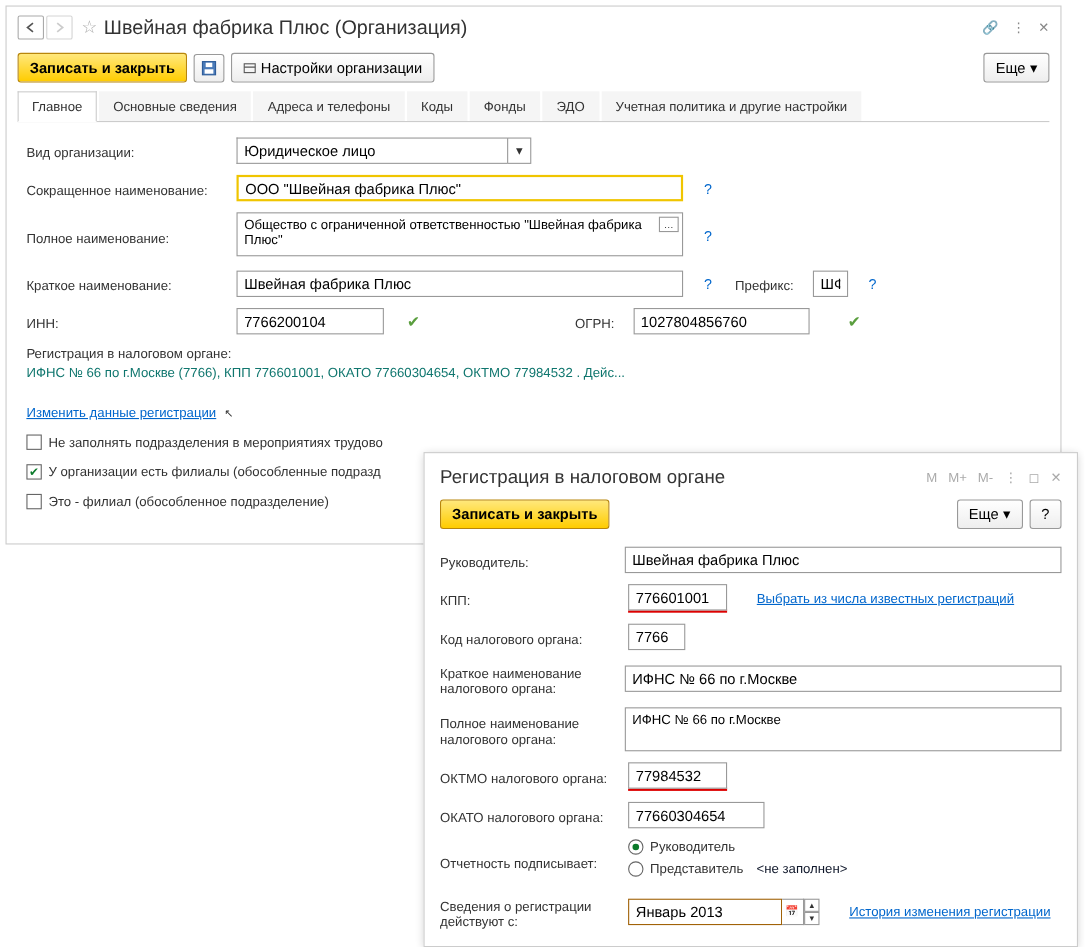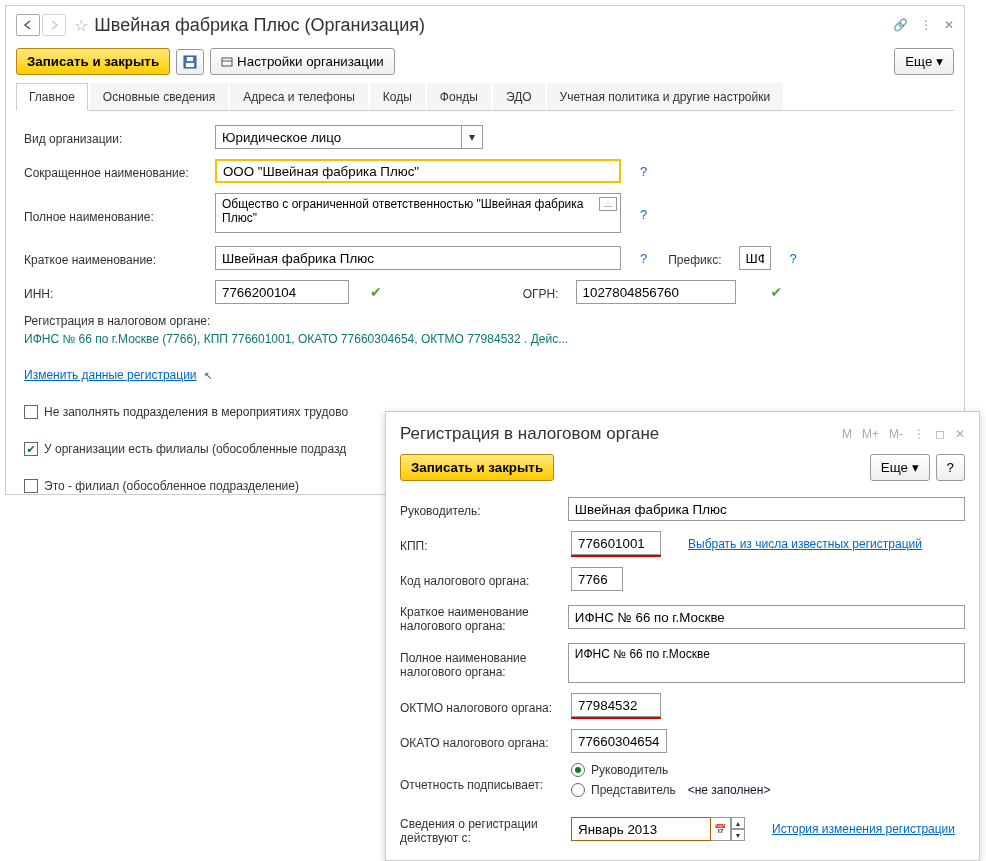--- a/index.html
+++ b/index.html
@@ -30,21 +30,21 @@
 .form-select { width: 268px; display: flex; }
 .form-select input { flex:1; border:1px solid #999; border-right:none; padding:3px 6px; height:24px; }
 .form-select .dd { width:22px; border:1px solid #999; display:flex; align-items:center; justify-content:center; cursor:pointer; }
 .textarea-wrap { position: relative; }
 .form-textarea { border: 1px solid #999; padding: 3px 6px; width: 406px; height: 40px; resize: none; font-family: inherit; font-size: 12px; }
 .ellipsis-btn { position: absolute; right: 4px; top: 4px; width: 18px; height: 14px; border: 1px solid #999; background: #fff; font-size: 9px; cursor: pointer; display:flex; align-items:center; justify-content:center; }
 .help-q { color: #0066cc; margin-left: 8px; cursor: pointer; font-size: 13px; }
 .check-green { color: #5a9e3e; font-size: 14px; margin-left: 10px; }
 .tax-info { color: #0f766e; margin-top: 4px; }
 .link { color: #0066cc; text-decoration: underline; cursor: pointer; }
-.checkbox-row { display: flex; align-items: center; margin-top: 23px; gap: 6px; }
+.checkbox-row { display: flex; align-items: center; margin-top: 13px; gap: 6px; }
 .checkbox { width: 14px; height: 14px; border: 1px solid #666; display: inline-flex; align-items: center; justify-content: center; cursor: pointer; }
 .checkbox.checked::after { content: "✔"; color: #0a7a2a; font-size: 11px; }
 .cursor-icon { display: inline-block; margin-left: 4px; font-size: 10px; color: #333; }
 .dialog-title { font-size: 17px; padding: 12px 14px 6px; display: flex; align-items: center; }
 .dialog-title-text { flex: 1; }
 .dialog-icons { display: flex; gap: 10px; color: #aaa; font-size: 12px; align-items: center; }
 .dialog-toolbar { display: flex; padding: 4px 14px 10px; gap: 6px; }
 .dialog-body { padding: 6px 14px; }
 .red-underline { border-bottom: 3px solid #d00; }
 .radio-row { display: flex; align-items: center; gap: 6px; margin-bottom: 6px; }
@@ -234,21 +234,21 @@
     <div class="form-row">
       <div class="form-label-sm">ОКТМО налогового органа:</div>
       <div>
         <input class="form-input" style="width: 90px;" value="77984532">
         <div class="red-underline" style="width:90px;margin-top:-1px"></div>
       </div>
     </div>
 
     <div class="form-row">
       <div class="form-label-sm">ОКАТО налогового органа:</div>
-      <input class="form-input" style="width: 96px;" value="77660304654">
+      <input class="form-input" style="width: 124px;" value="77660304654">
     </div>
 
     <div class="form-row">
       <div class="form-label-sm">Отчетность подписывает:</div>
       <div>
         <div class="radio-row">
           <span class="radio checked"></span>
           <span>Руководитель</span>
         </div>
         <div class="radio-row">

